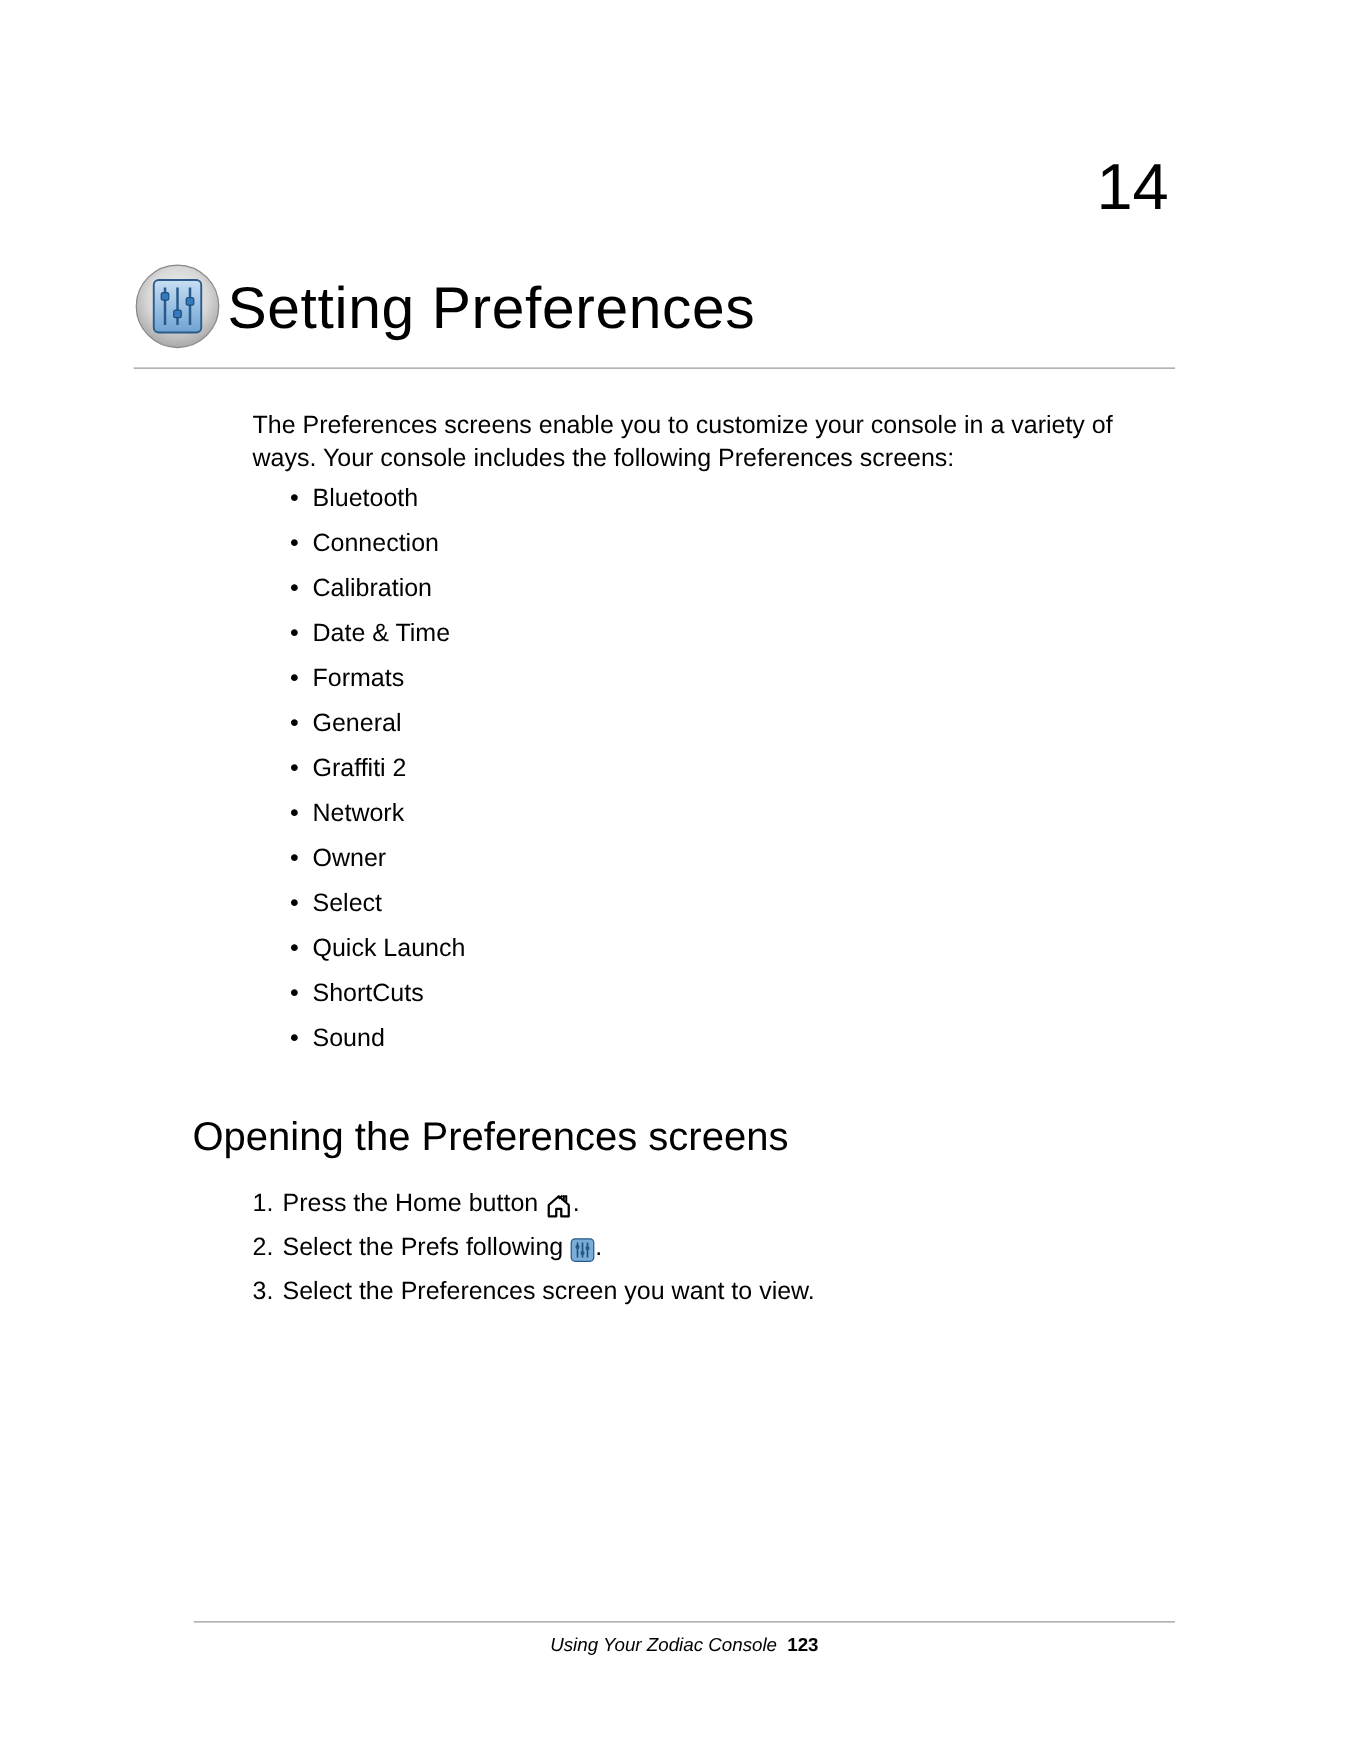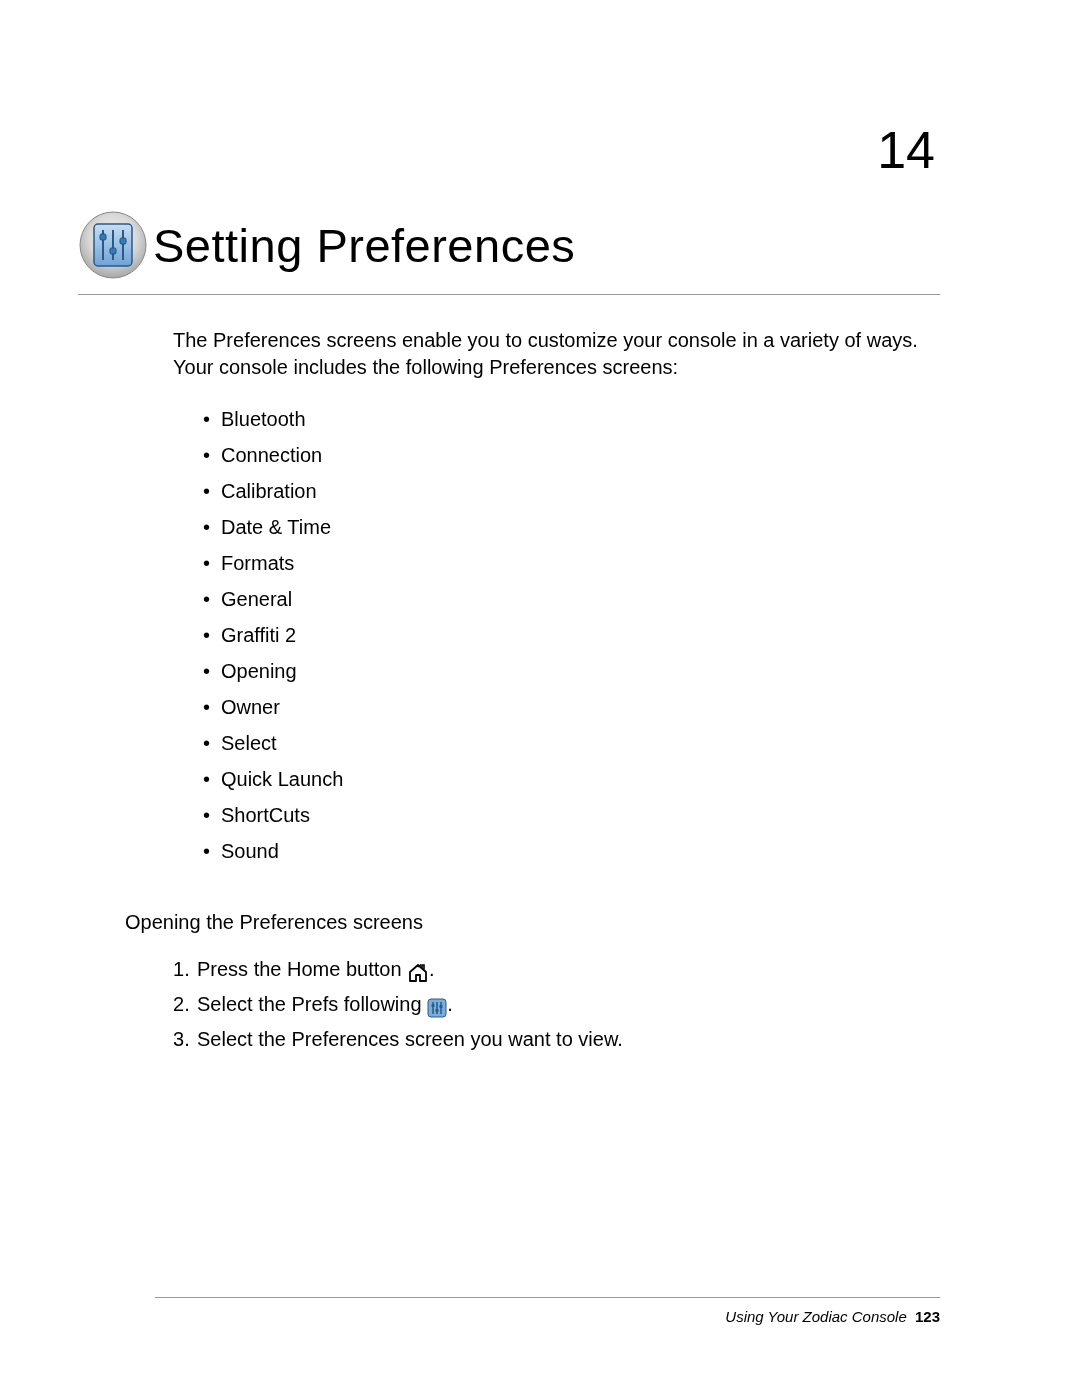--- a/index.html
+++ b/index.html
@@ -9,21 +9,21 @@
     }
     body {
       width: 1080px;
       height: 1397px;
       background: #ffffff;
       font-family: Arial, Helvetica, sans-serif;
       color: #000000;
       position: relative;
     }
     .page {
-      padding: 120px 140px 60px 78px;
+      padding: 120px 140px 60px 107px;
       height: 100%;
       position: relative;
     }
     .chapter-number {
       text-align: right;
       font-size: 52px;
       font-weight: 400;
       margin-bottom: 30px;
       padding-right: 5px;
     }
@@ -44,41 +44,40 @@
       font-size: 47px;
       font-weight: 400;
       letter-spacing: 0.5px;
     }
     .content {
       margin-left: 95px;
     }
     .intro {
       font-size: 20px;
       line-height: 1.35;
-      margin-bottom: 20px;
     }
     .bullet-list {
       list-style: none;
       margin-left: 30px;
       margin-bottom: 42px;
     }
     .bullet-list li {
       font-size: 20px;
       line-height: 1.8;
       position: relative;
       padding-left: 18px;
     }
     .bullet-list li::before {
       content: "•";
       position: absolute;
       left: 0;
       font-size: 20px;
     }
     .section-title {
-      font-size: 20px;
+      font-size: 32px;
       font-weight: 400;
       margin-bottom: 18px;
       margin-left: -48px;
     }
     .steps {
       list-style: none;
       counter-reset: step;
     }
     .steps li {
       font-size: 20px;
@@ -106,21 +105,21 @@
       width: 20px;
       height: 20px;
     }
     .footer {
       position: absolute;
       bottom: 72px;
       left: 155px;
       right: 140px;
       border-top: 1px solid #999999;
       padding-top: 10px;
-      text-align: right;
+      text-align: center;
       font-size: 15px;
     }
     .footer-title {
       font-style: italic;
     }
     .footer-page {
       font-weight: bold;
       margin-left: 4px;
     }
   </style>
@@ -161,21 +160,21 @@
     <p class="intro">The Preferences screens enable you to customize your console in a variety of ways. Your console includes the following Preferences screens:</p>
 
     <ul class="bullet-list">
       <li>Bluetooth</li>
       <li>Connection</li>
       <li>Calibration</li>
       <li>Date &amp; Time</li>
       <li>Formats</li>
       <li>General</li>
       <li>Graffiti 2</li>
-      <li>Opening</li>
+      <li>Network</li>
       <li>Owner</li>
       <li>Select</li>
       <li>Quick Launch</li>
       <li>ShortCuts</li>
       <li>Sound</li>
     </ul>
 
     <h2 class="section-title">Opening the Preferences screens</h2>
 
     <ol class="steps">

